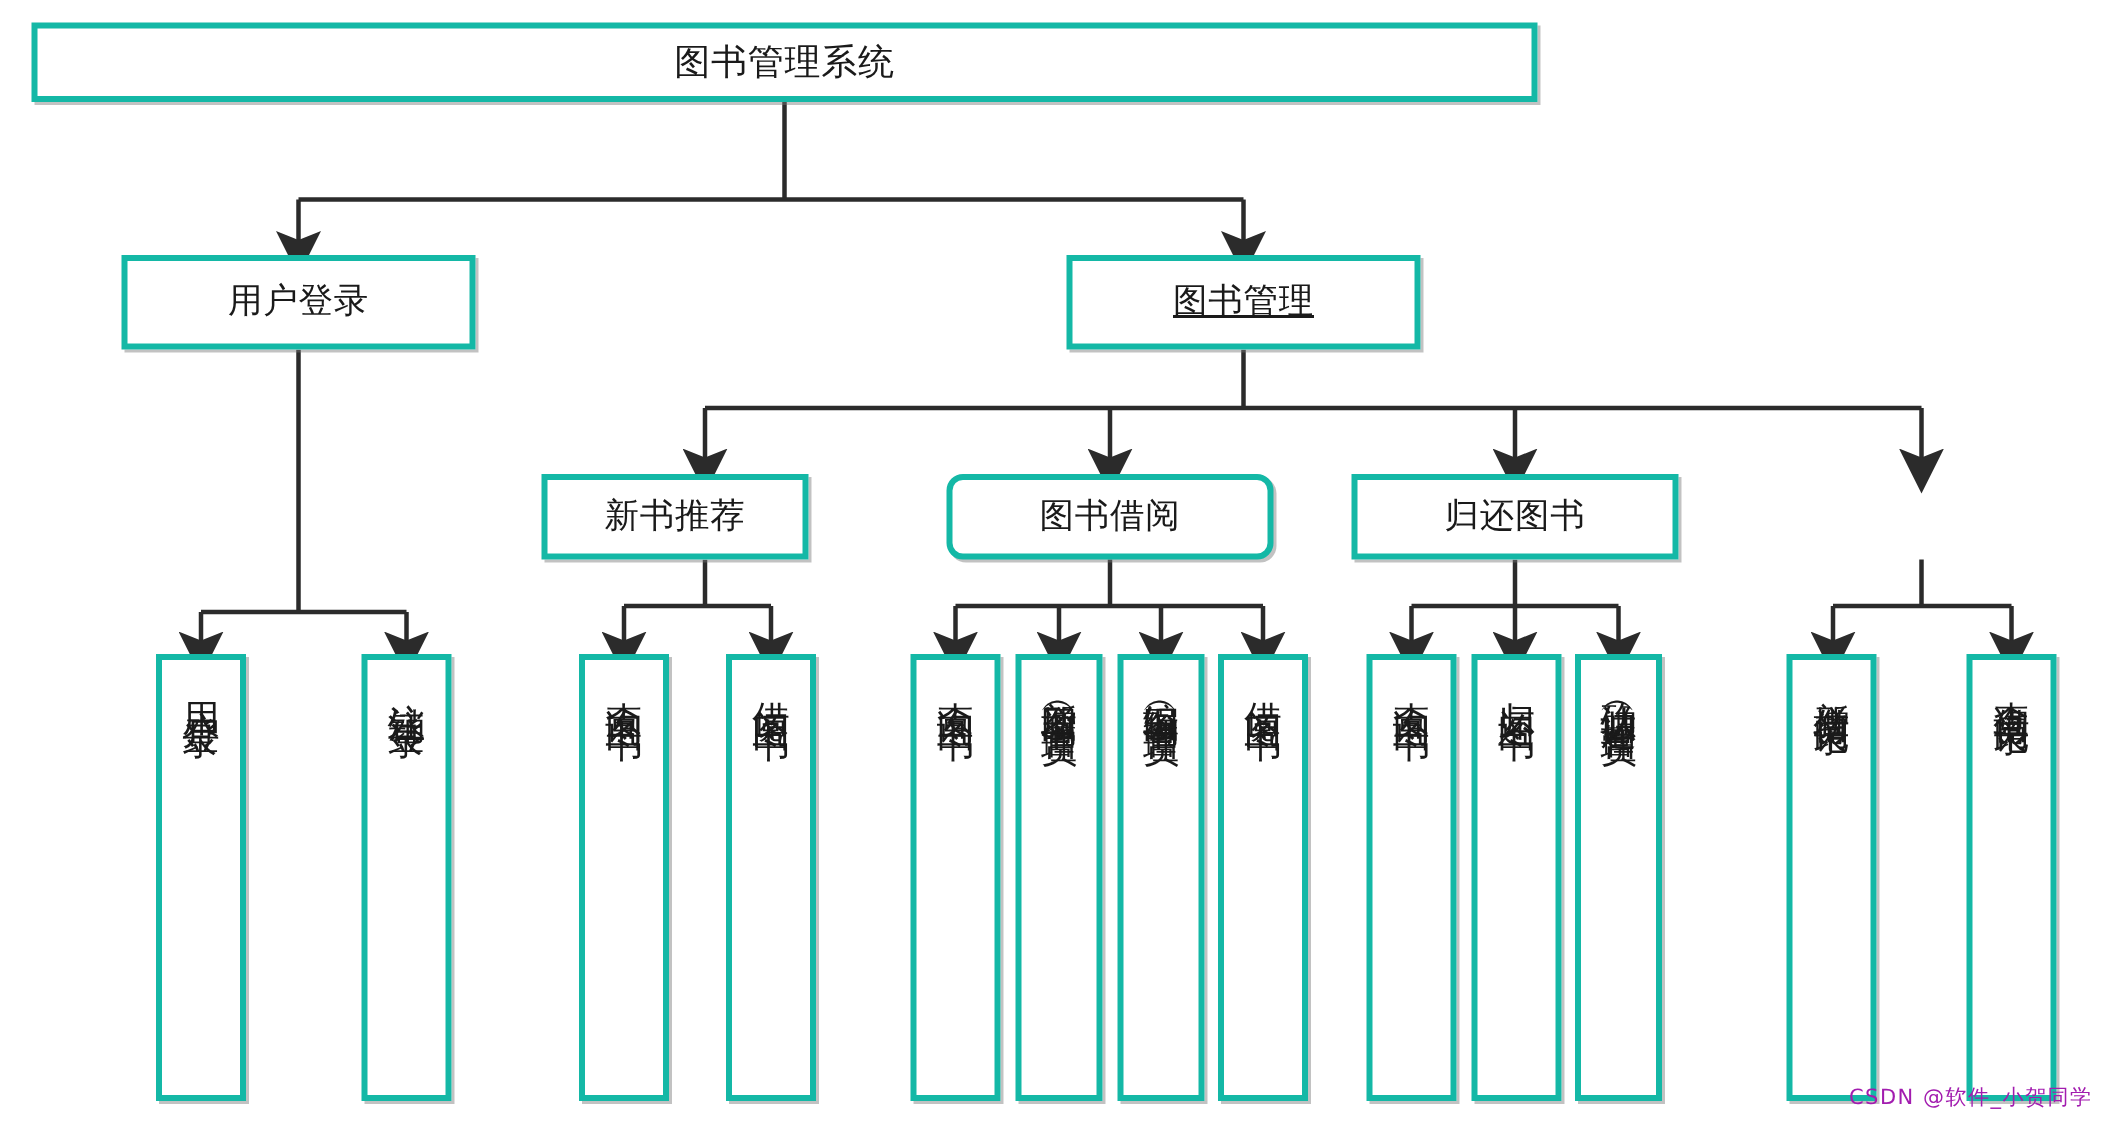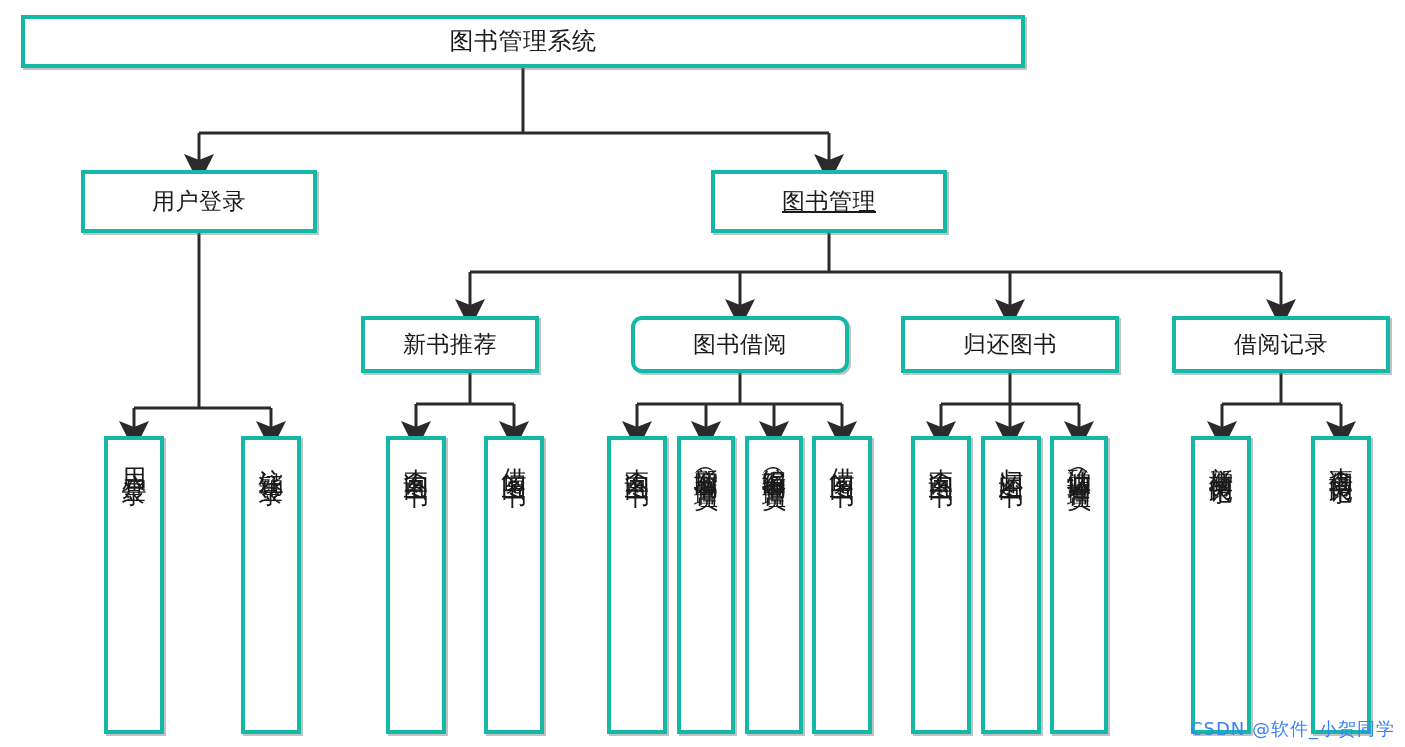--- a/index.html
+++ b/index.html
@@ -52,22 +52,22 @@
     font-size:25px;
     letter-spacing:5px;
     line-height:1;
     white-space:nowrap;
   }
   .node.v.tall .lbl{ font-size:24px; letter-spacing:3px; }
   .watermark{
     position:absolute;
     right:10px;
     bottom:6px;
-    font-size:18px;
-    color:#3b82f6;
+    font-size:14px;
+    color:#a21caf;
     letter-spacing:1px;
     white-space:nowrap;
     user-select:none;
   }
 </style>
 </head>
 <body>
 
 <div id="diagram">
 
@@ -134,23 +134,20 @@
 
   <div class="node h" style="left:361px;top:316px;width:178px;height:57px;">
     <span class="lbl">新书推荐</span>
   </div>
   <div class="node h" style="left:631px;top:316px;width:218px;height:57px;border-radius:11px;">
     <span class="lbl">图书借阅</span>
   </div>
   <div class="node h" style="left:901px;top:316px;width:218px;height:57px;">
     <span class="lbl">归还图书</span>
   </div>
-  <div class="node h" style="left:1172px;top:316px;width:218px;height:57px;">
-    <span class="lbl">借阅记录</span>
-  </div>
 
   <div class="node v" style="left:104px;top:436px;width:60px;height:298px;">
     <span class="lbl">用户登录</span>
   </div>
   <div class="node v" style="left:241px;top:436px;width:60px;height:298px;">
     <span class="lbl">注销登录</span>
   </div>
 
   <div class="node v" style="left:386px;top:436px;width:60px;height:298px;">
     <span class="lbl">查询图书</span>

